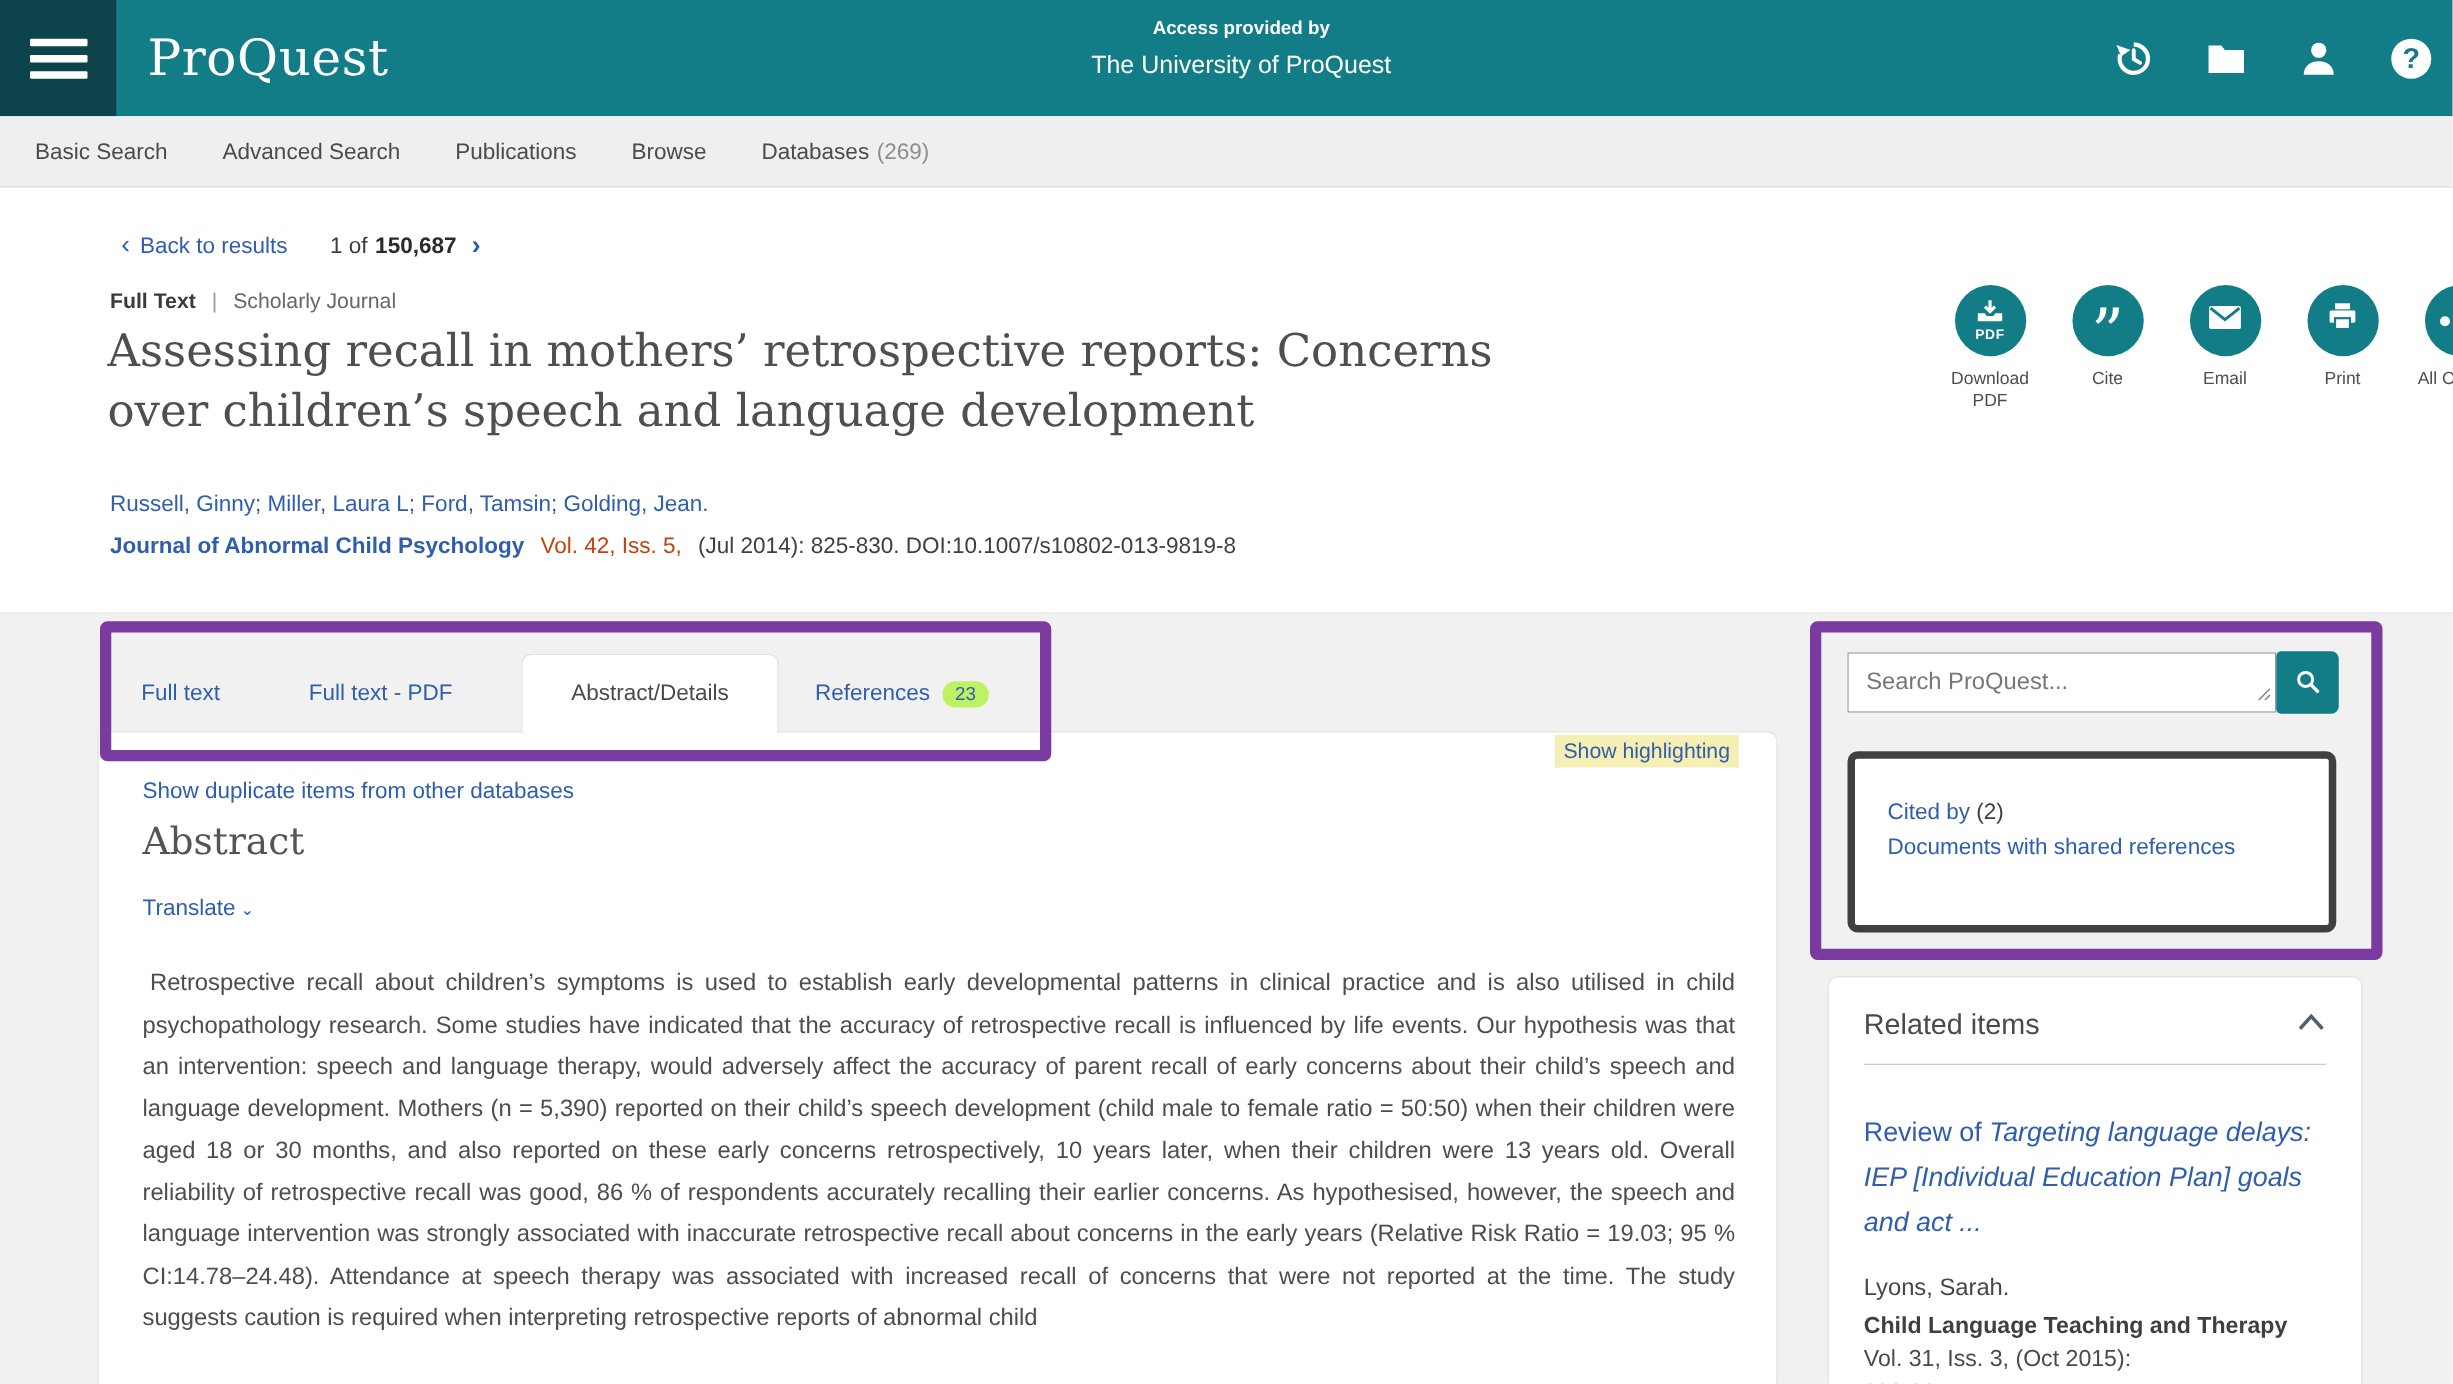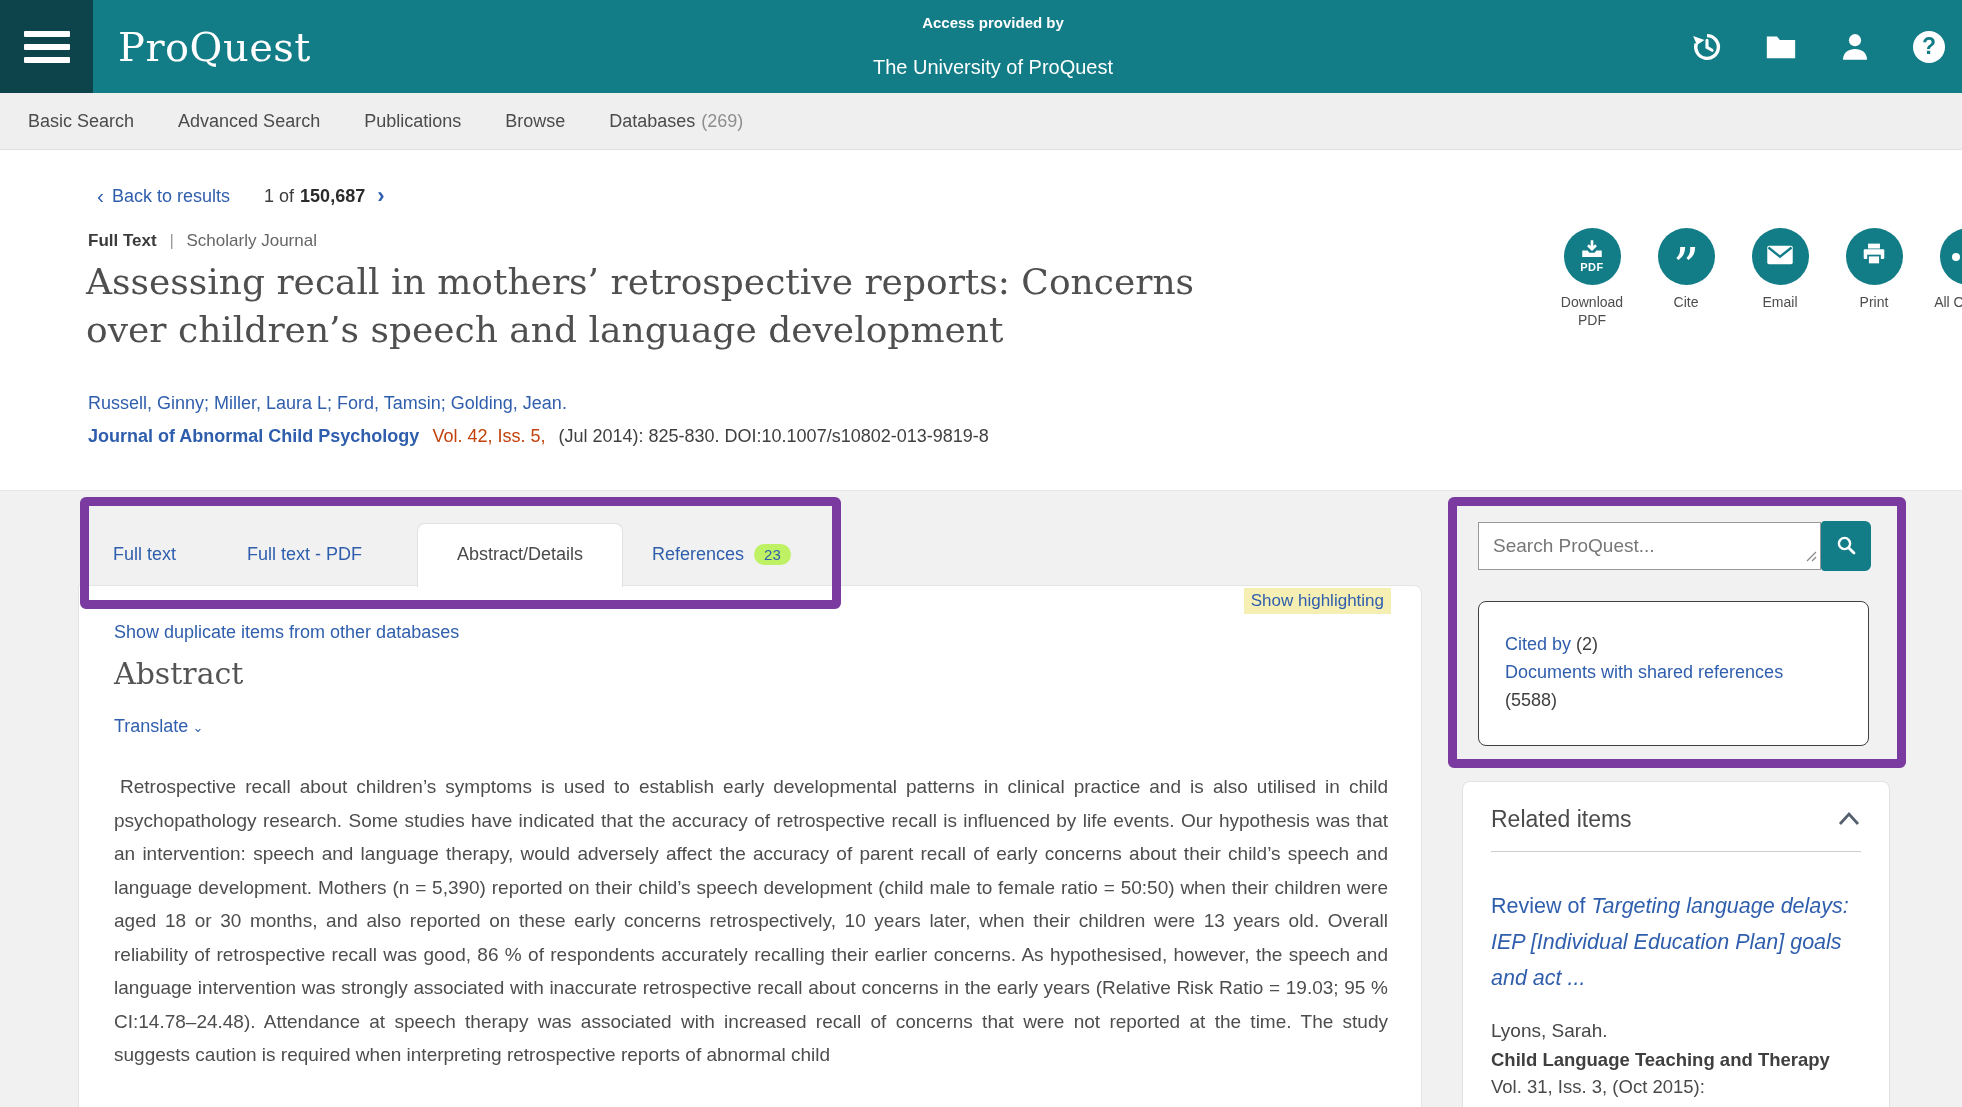--- a/index.html
+++ b/index.html
@@ -7,21 +7,21 @@
               font-family:"Liberation Sans", sans-serif; }
 
   
   .header { position:absolute; top:0; left:0; width:1962px; height:93px; background:#127c87; }
   .hamburger { position:absolute; top:0; left:0; width:93px; height:93px; background:#0d434b;
                display:flex; flex-direction:column; justify-content:center; align-items:center; gap:7px; cursor:pointer; }
   .hamburger span { width:46px; height:6px; background:#fff; border-radius:1px; }
   .brand { position:absolute; left:118px; top:0; height:93px; display:flex; align-items:center;
            font-family:"DejaVu Serif", serif; font-size:40px; color:#fff; letter-spacing:0.5px; }
   .access { position:absolute; left:793px; top:14px; width:400px; text-align:center; color:#fff; }
-  .access .line1 { font-size:15px; font-weight:bold; margin-bottom:25px; }
+  .access .line1 { font-size:15px; font-weight:bold; margin-bottom:10px; }
   .access .line2 { font-size:20px; }
   .hdr-icons { position:absolute; right:16px; top:0; height:93px; display:flex; align-items:center; gap:40px; }
   .hdr-icon { width:34px; height:34px; display:flex; align-items:center; justify-content:center; cursor:pointer; }
   .help-circle { width:32px; height:32px; border-radius:50%; background:#fff; color:#127c87;
                  font-weight:bold; font-size:23px; display:flex; align-items:center; justify-content:center; }
 
   
   .nav { position:absolute; top:93px; left:0; width:1962px; height:57px; background:#efefef;
          border-bottom:1px solid #e0e0e0; display:flex; align-items:center; padding-left:28px; gap:44px; }
   .nav a { font-size:18px; color:#4b4b4b; text-decoration:none; cursor:pointer; }
@@ -90,21 +90,21 @@
                  border:1px solid #999; }
   .search-wrap input { width:100%; height:100%; border:none; outline:none; font-size:19px;
                        padding-left:14px; color:#444; font-family:"Liberation Sans", sans-serif; }
   .search-wrap input::placeholder { color:#777; }
   .resize-h { position:absolute; right:3px; bottom:3px; }
   .search-btn { position:absolute; left:1821px; top:521px; width:50px; height:50px; background:#127c87;
                 border:none; border-radius:4px 6px 6px 4px; cursor:pointer; display:flex;
                 align-items:center; justify-content:center; }
 
   .cited-card { position:absolute; left:1478px; top:601px; width:391px; height:145px; background:#fff;
-                border:1px solid #404040; border-radius:8px; padding:28px 20px 0 26px;
+                border:6px solid #404040; border-radius:8px; padding:28px 20px 0 26px;
                 font-size:18px; line-height:28px; }
   .cited-card .lnk { color:#2f5ead; cursor:pointer; }
   .cited-card .cnt { color:#3f3f3f; }
 
   .related-card { position:absolute; left:1462px; top:781px; width:428px; height:420px; background:#fff;
                   border:1px solid #e2e2e2; border-radius:8px; padding:24px 28px; }
   .related-head { display:flex; justify-content:space-between; align-items:center; }
   .related-head .rh { font-size:23px; color:#4a4a4a; }
   .related-head .collapse { cursor:pointer; }
   .related-div { border-bottom:1px solid #ccc; margin-top:18px; }
@@ -279,21 +279,20 @@
   </span>
 </button>
 
 <div class="cited-card">
   <div>
     <span class="lnk">Cited by</span>
     <span class="cnt">(2)</span>
   </div>
   <div>
     <span class="lnk">Documents with shared references</span>
-    <div class="cnt">(5588)</div>
   </div>
 </div>
 
 <div class="related-card">
   <div class="related-head">
     <span class="rh">Related items</span>
     <span class="collapse">
       <svg width="24" height="16" viewBox="0 0 24 16">
         <path d="M3 14 L12 4 L21 14" stroke="#55606e" stroke-width="2.8" fill="none"></path>
       </svg>

